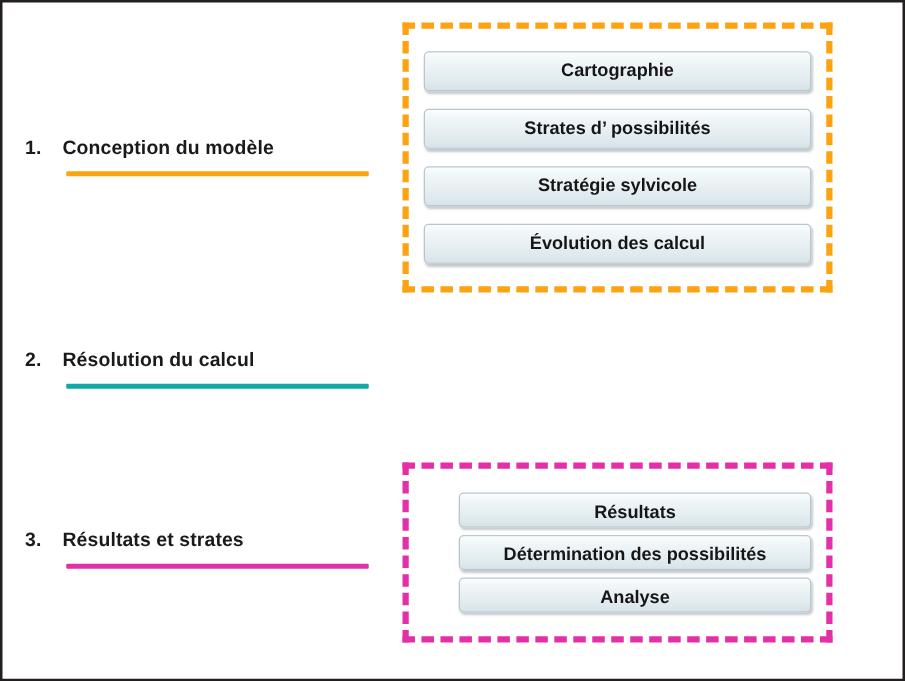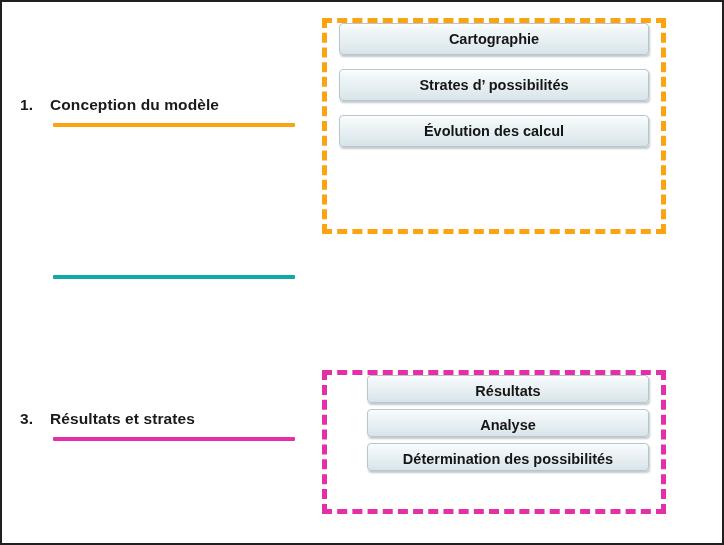--- a/index.html
+++ b/index.html
@@ -28,20 +28,21 @@
     left: 18px;
     width: 285px;
   }
   .stage-line {
     display: block;
     white-space: nowrap;
     font-size: 15.5px;
     font-weight: bold;
     color: #1a1a1a;
     letter-spacing: .1px;
+    margin-top: 14px;
   }
   .stage-num {
     display: inline-block;
     width: 30px;
     font-size: 15.5px;
     font-weight: bold;
     color: #1a1a1a;
   }
   .stage-rule {
     display: block;
@@ -79,20 +80,21 @@
   }
 
   .group-inner {
     position: absolute;
     left: 12px;
     right: 12px;
     top: 0;
     bottom: 0;
     display: flex;
     flex-direction: column;
+    justify-content: center;
   }
 
   
   .chip {
     position: relative;
     box-sizing: border-box;
     height: 31px;
     line-height: 29px;
     text-align: center;
     font-size: 14.5px;
@@ -126,40 +128,44 @@
 <div class="slide" style="border-color: rgb(35, 31, 32); background: rgb(255, 255, 255);">
 
   <div class="stage-label" id="stage-1">
     <span class="stage-line">
       <span class="stage-num">1.</span><span>Conception du modèle</span>
     </span>
     <span class="stage-rule" id="rule-1" style="background: rgb(252, 163, 17);"></span>
   </div>
 
   <div class="stage-label" id="stage-2">
+    <span class="stage-line">
+      <span class="stage-num">2.</span><span>Résolution du calcul</span>
+    </span>
     <span class="stage-rule" id="rule-2" style="background: rgb(17, 168, 168);"></span>
   </div>
 
   <div class="stage-label" id="stage-3">
     <span class="stage-line">
       <span class="stage-num">3.</span><span>Résultats et strates</span>
     </span>
     <span class="stage-rule" id="rule-3" style="background: rgb(228, 48, 168);"></span>
   </div>
 
   <div class="group" id="group-1" style="border-color: rgb(252, 163, 17);">
     <div class="group-inner">
       <div class="chip">Cartographie</div>
       <div class="chip">Strates d’ possibilités</div>
+      <div class="chip">Stratégie sylvicole</div>
       <div class="chip">Évolution des calcul</div>
     </div>
   </div>
 
 
   <div class="group" id="group-3" style="border-color: rgb(228, 48, 168);">
     <div class="group-inner">
       <div class="chip">Résultats</div>
+      <div class="chip">Détermination des possibilités</div>
       <div class="chip">Analyse</div>
-      <div class="chip">Détermination des possibilités</div>
     </div>
   </div>
 
 </div>
 
 </body></html>

